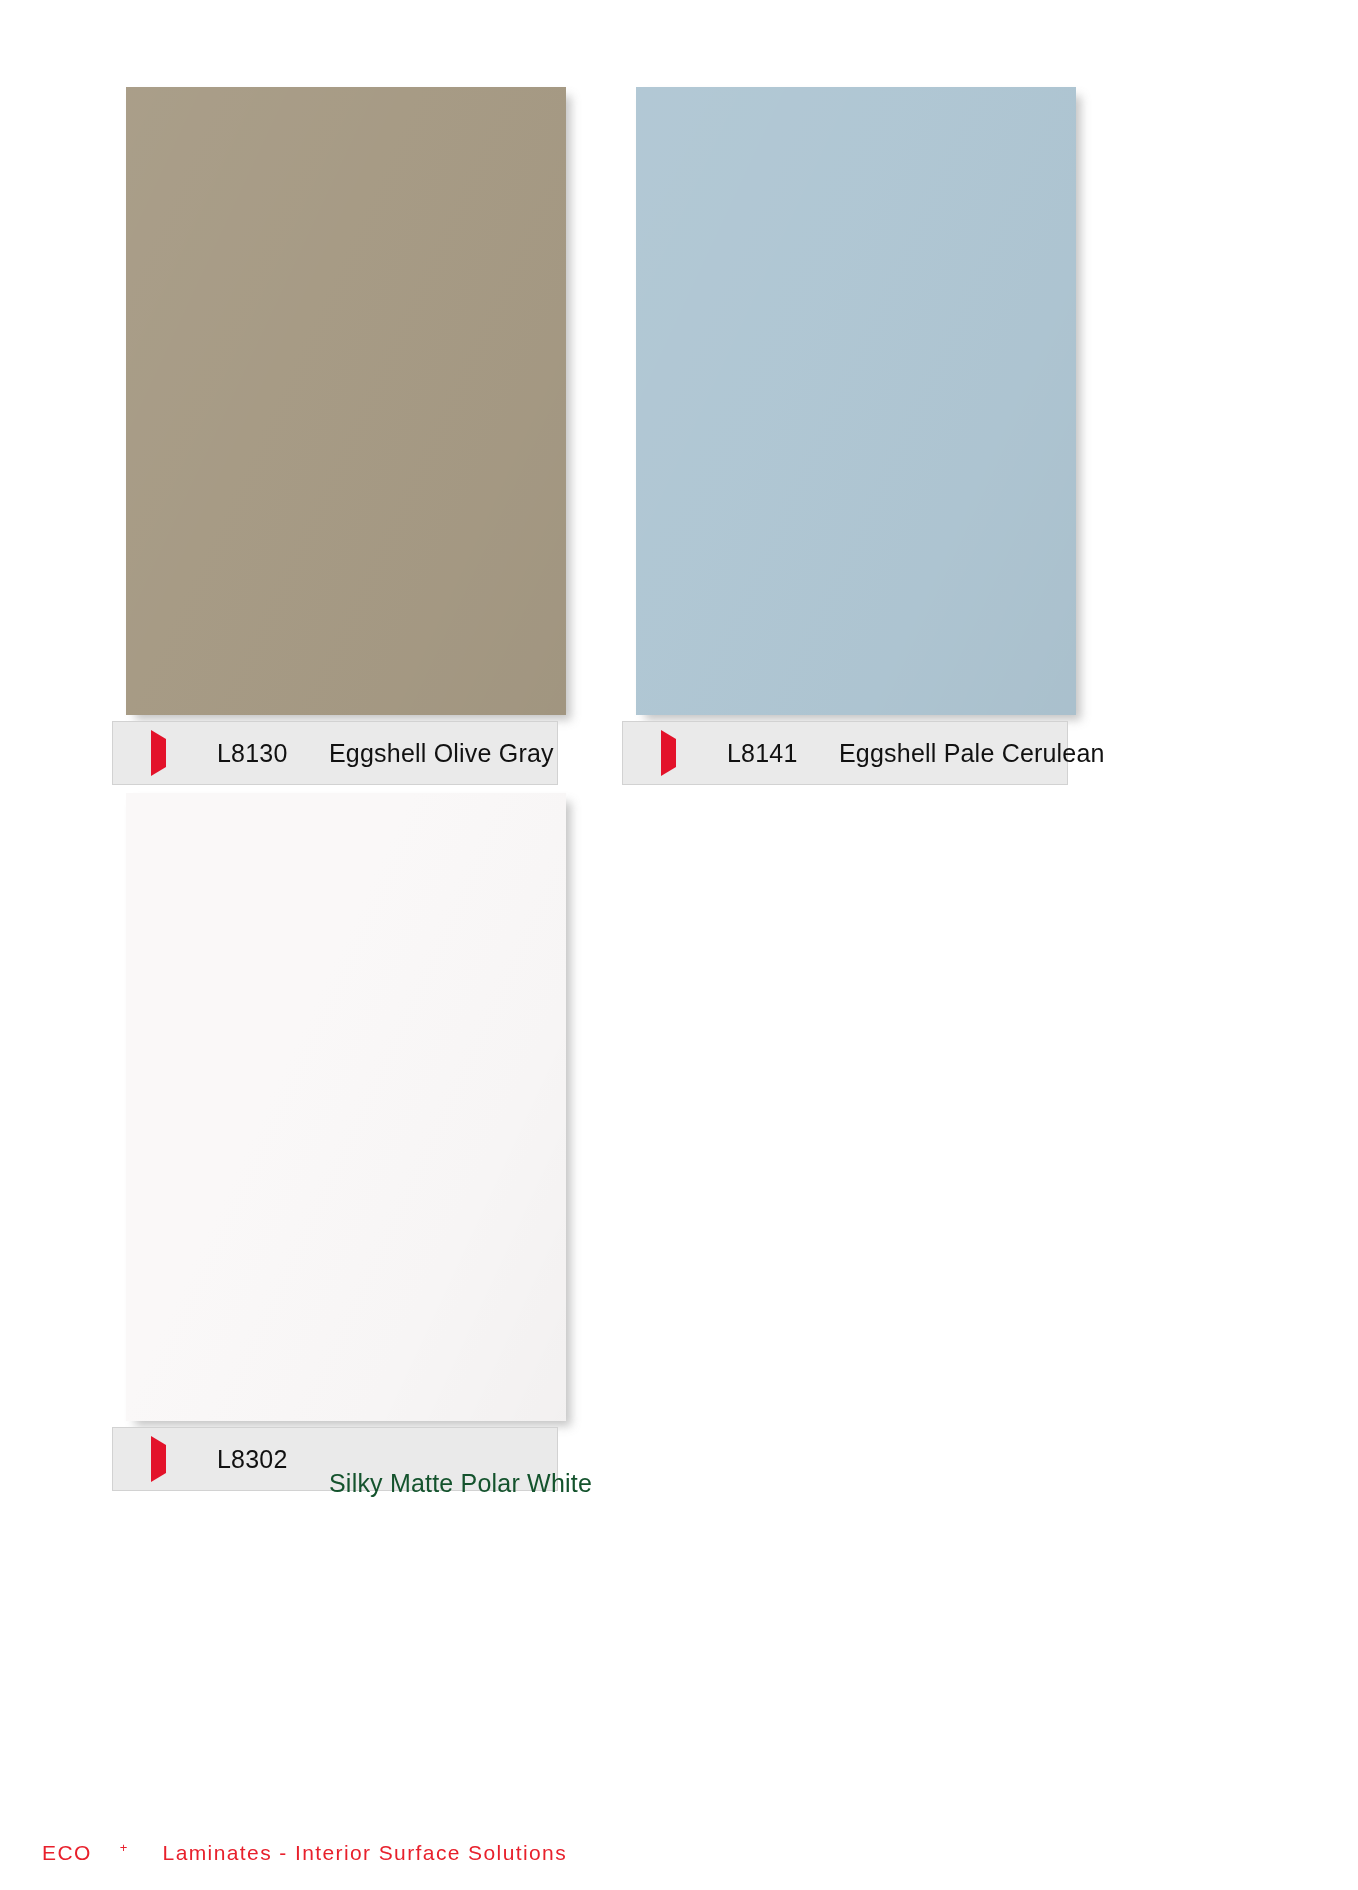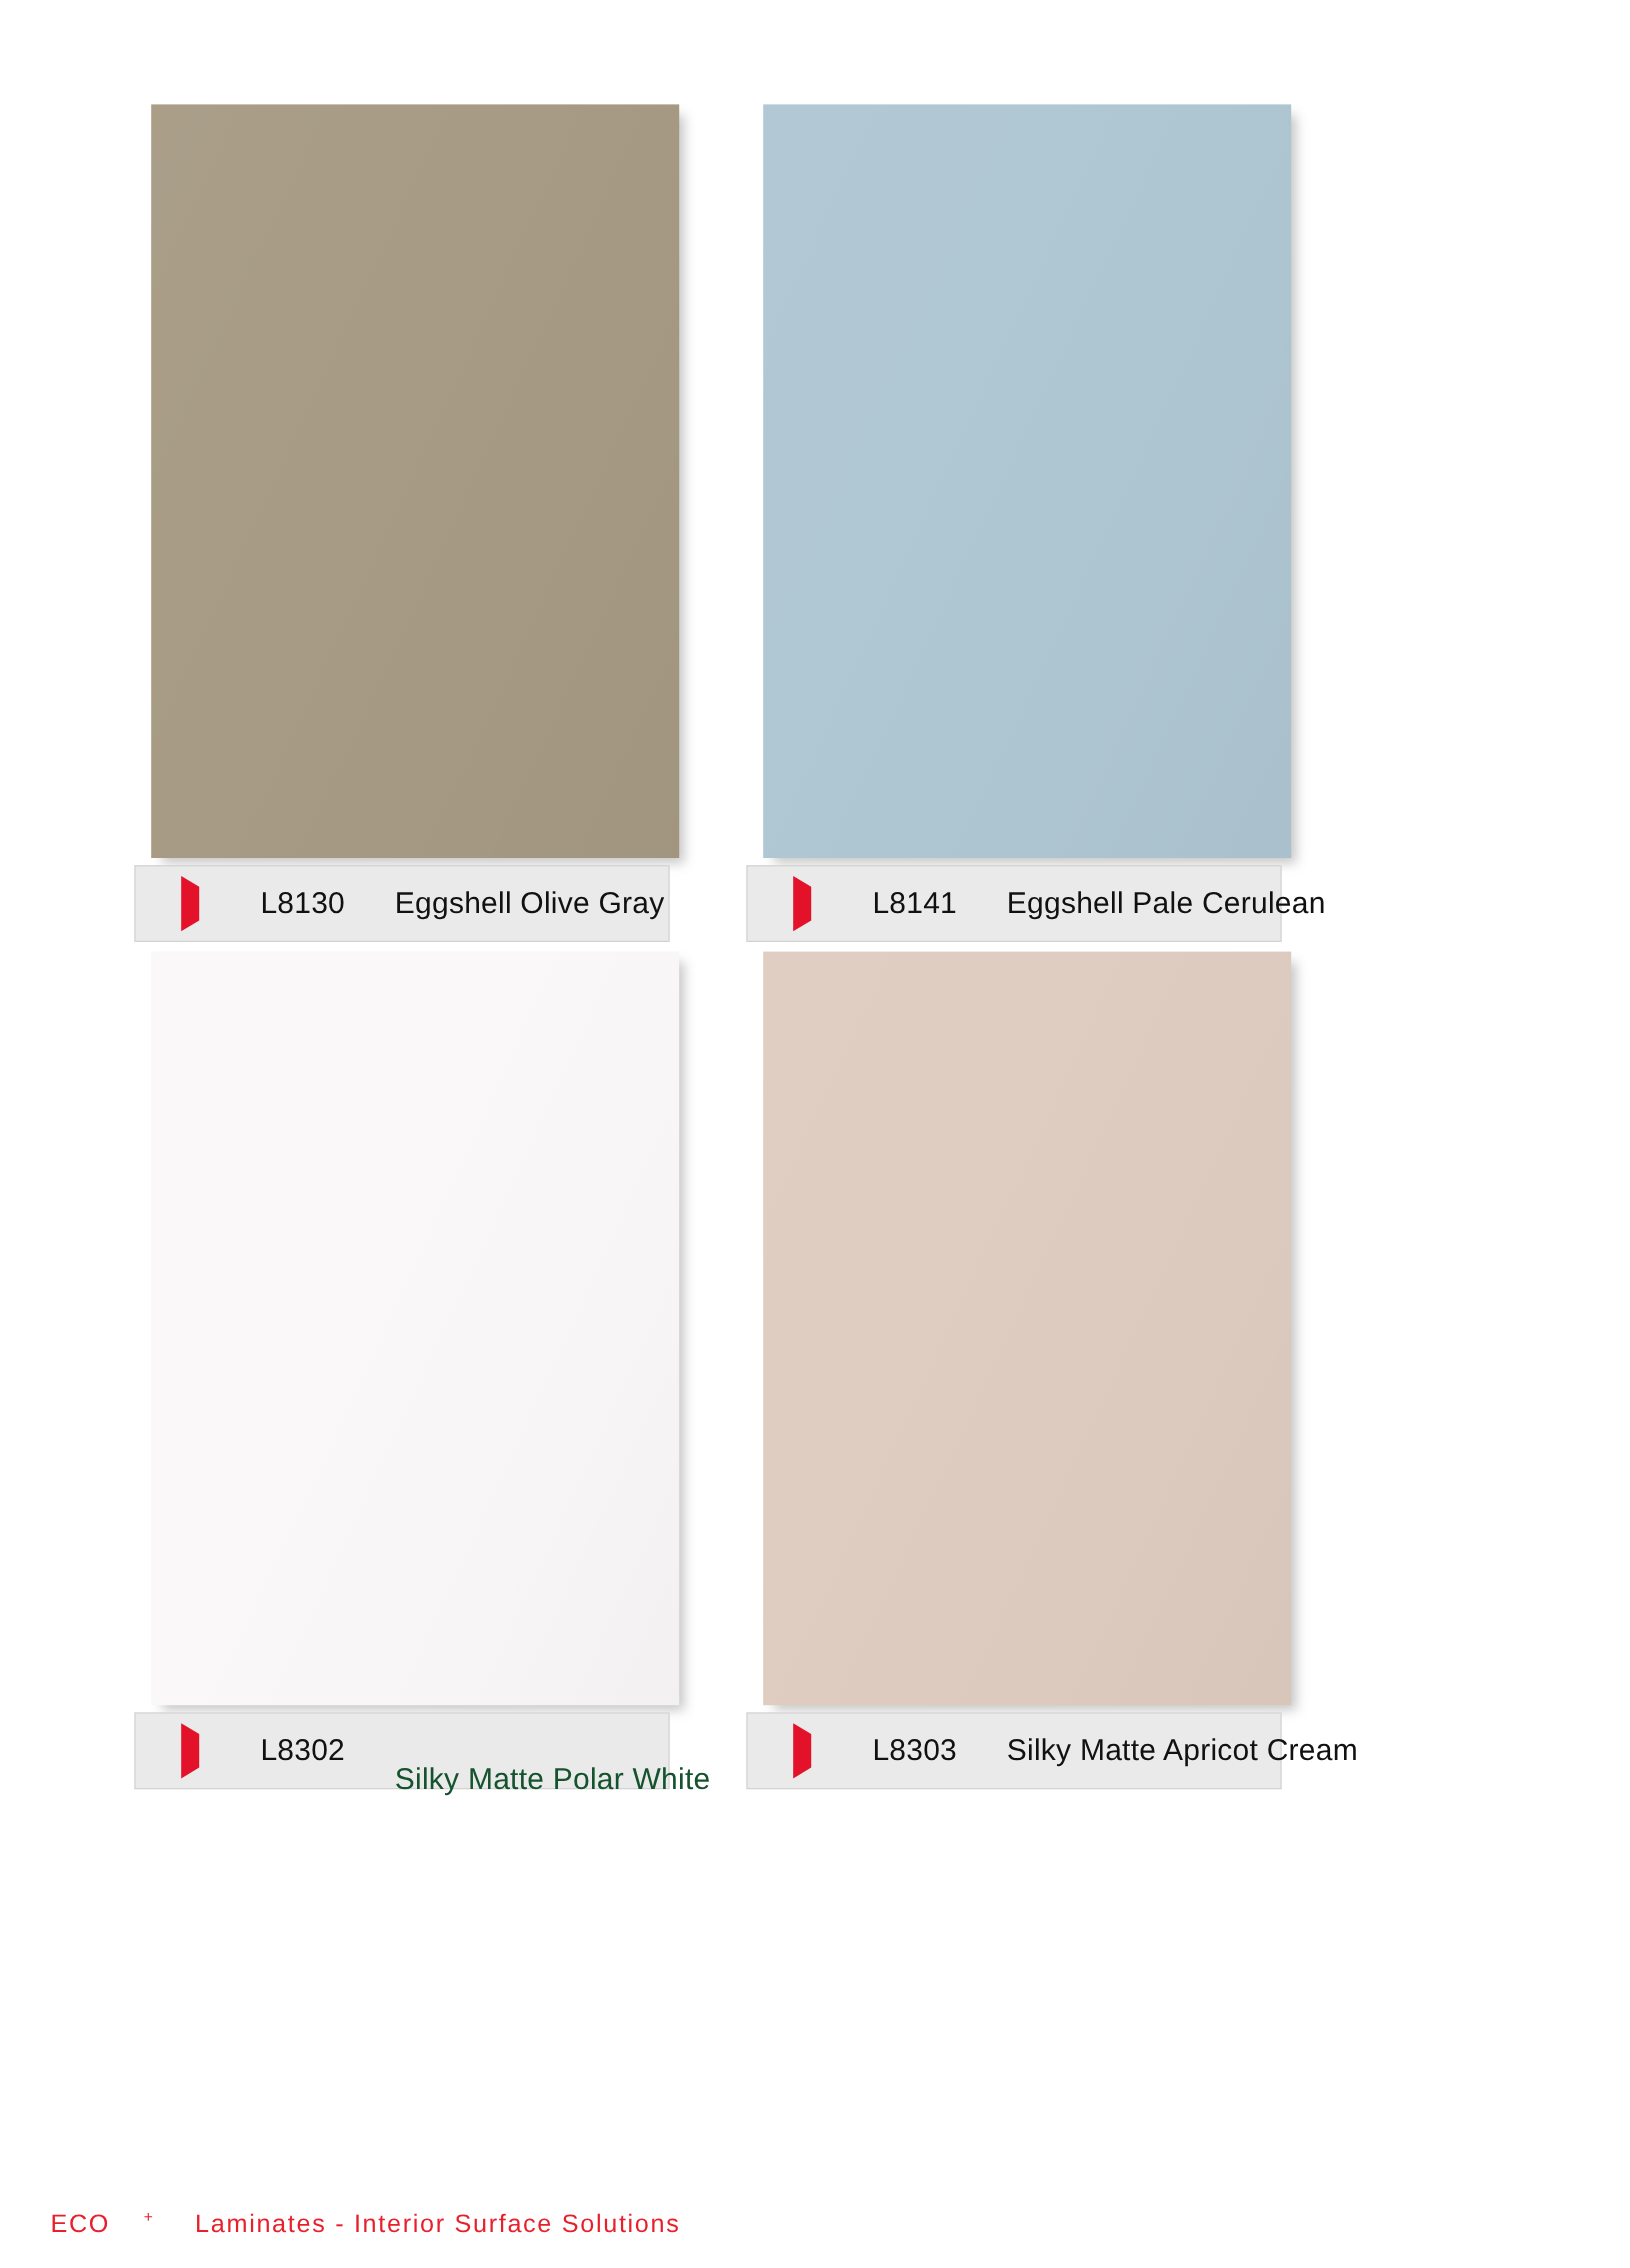--- a/index.html
+++ b/index.html
@@ -159,28 +159,18 @@
       <div class="swatch-wrap">
         <div class="swatch" style="background: rgb(250, 248, 248);"></div>
       </div>
       <div class="label" style="background: rgb(234, 234, 234); border-color: rgb(210, 210, 210);">
         <span class="caret" style="border-left-color: rgb(227, 18, 42);"></span>
         <span class="code" style="color: rgb(17, 17, 17);">L8302</span>
         <span class="name" style="color: #14532d; margin-top: 48px;">Silky Matte Polar White</span>
       </div>
     </div>
 
-    <div class="card">
-      <div class="swatch-wrap">
-        <div class="swatch" style="background: rgb(223, 204, 192);"></div>
-      </div>
-      <div class="label" style="background: rgb(234, 234, 234); border-color: rgb(210, 210, 210);">
-        <span class="caret" style="border-left-color: rgb(227, 18, 42);"></span>
-        <span class="code" style="color: rgb(17, 17, 17);">L8303</span>
-        <span class="name" style="color: rgb(17, 17, 17);">Silky Matte Apricot Cream</span>
-      </div>
-    </div>
 
   </div>
 
   <div class="footer" style="color: rgb(232, 32, 44);"><span>ECO</span><sup>+</sup><span> Laminates - Interior Surface Solutions</span></div>
 
 </div>
 
 </body></html>

